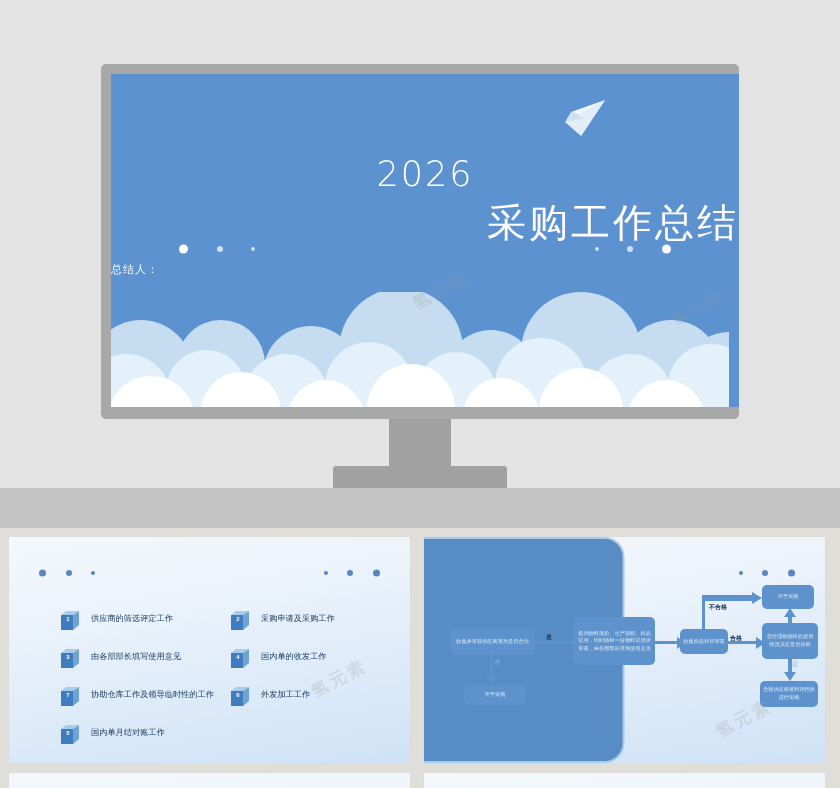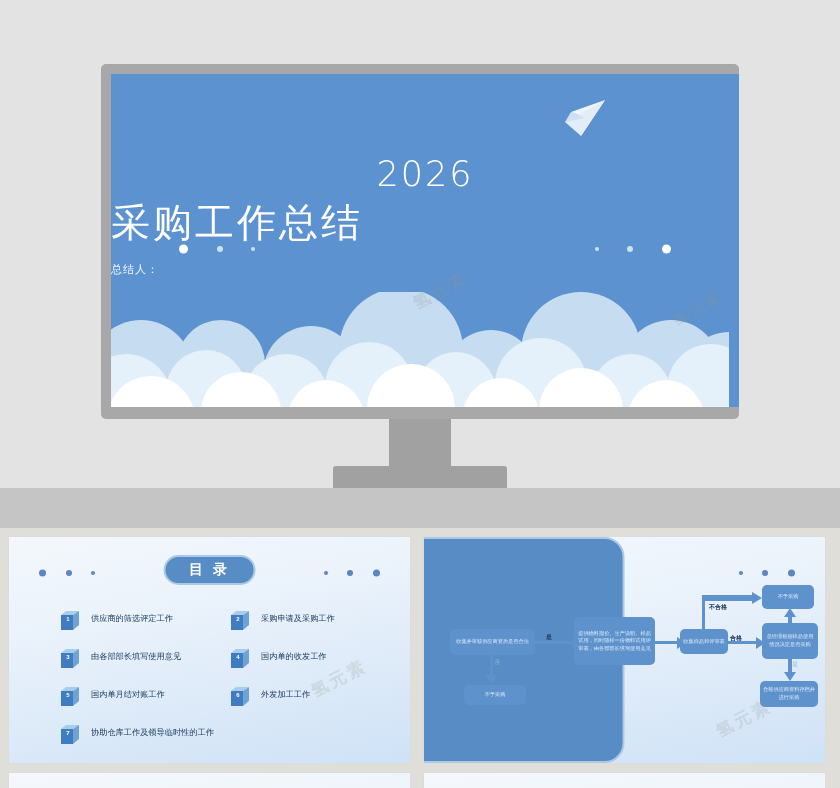--- a/index.html
+++ b/index.html
@@ -42,21 +42,21 @@
 
   
   .slide-sky { position: absolute; inset: 0; background: #5b92cf; }
   .plane { position: absolute; left: 440px; top: 22px; width: 56px; height: 42px; }
   .title-year {
     position: absolute; top: 80px; left: 0; right: 0; text-align: center;
     color: #ffffff; font-size: 35px; letter-spacing: 2px; font-weight: 300;
     font-family: "DejaVu Sans", sans-serif;
   }
   .title-main {
-    position: absolute; top: 122px; left: 0; right: 0; text-align: left;
+    position: absolute; top: 122px; left: 0; right: 0; text-align: right;
     color: #ffffff; font-size: 39px; letter-spacing: 3px; font-weight: 400;
   }
   .title-sub {
     position: absolute; top: 188px; left: 0; right: 0; text-align: left;
     color: #f0f6fc; font-size: 11px; letter-spacing: 1px;
   }
   .dot-row { position: absolute; top: 164px; height: 22px; }
   .dot-row.left { left: 68px; width: 180px; }
   .dot-row.right { right: 68px; width: 180px; }
   .dot { position: absolute; border-radius: 50%; background: #ffffff; top: 50%; transform: translateY(-50%); }
@@ -209,21 +209,20 @@
   </div>
 
   <div class="thumbs">
 
     <div class="thumb t1">
       <div class="hdots l">
         <span class="hdot" style="left:0;width:7px;height:7px"></span>
         <span class="hdot" style="left:27px;width:6px;height:6px"></span>
         <span class="hdot" style="left:52px;width:4px;height:4px"></span>
       </div>
-      <div class="pill">目  录</div>
       <div class="hdots r">
         <span class="hdot" style="right:52px;width:4px;height:4px"></span>
         <span class="hdot" style="right:27px;width:6px;height:6px"></span>
         <span class="hdot" style="right:0;width:7px;height:7px"></span>
       </div>
 
       <div class="toc">
 
         <div class="toc-col c1">
           <div class="toc-item">
@@ -243,31 +242,31 @@
             </svg>
             <span class="cube-num">3</span>
             <span class="toc-label">由各部部长填写使用意见</span>
           </div>
           <div class="toc-item">
             <svg class="cube" viewBox="0 0 18 19">
               <polygon points="0,4 12,4 12,19 0,19" fill="#3f7cc0"></polygon>
               <polygon points="0,4 5,0 18,0 12,4" fill="#a8cdea"></polygon>
               <polygon points="12,4 18,0 18,14 12,19" fill="#6fa3d4"></polygon>
             </svg>
+            <span class="cube-num">7</span>
+            <span class="toc-label">协助仓库工作及领导临时性的工作</span>
+          </div>
+          <div class="toc-item">
+            <svg class="cube" viewBox="0 0 18 19">
+              <polygon points="0,4 12,4 12,19 0,19" fill="#3f7cc0"></polygon>
+              <polygon points="0,4 5,0 18,0 12,4" fill="#a8cdea"></polygon>
+              <polygon points="12,4 18,0 18,14 12,19" fill="#6fa3d4"></polygon>
+            </svg>
             <span class="cube-num">5</span>
             <span class="toc-label">国内单月结对账工作</span>
-          </div>
-          <div class="toc-item">
-            <svg class="cube" viewBox="0 0 18 19">
-              <polygon points="0,4 12,4 12,19 0,19" fill="#3f7cc0"></polygon>
-              <polygon points="0,4 5,0 18,0 12,4" fill="#a8cdea"></polygon>
-              <polygon points="12,4 18,0 18,14 12,19" fill="#6fa3d4"></polygon>
-            </svg>
-            <span class="cube-num">7</span>
-            <span class="toc-label">协助仓库工作及领导临时性的工作</span>
           </div>
         </div>
 
         <div class="toc-col c2">
           <div class="toc-item">
             <svg class="cube" viewBox="0 0 18 19">
               <polygon points="0,4 12,4 12,19 0,19" fill="#3f7cc0"></polygon>
               <polygon points="0,4 5,0 18,0 12,4" fill="#a8cdea"></polygon>
               <polygon points="12,4 18,0 18,14 12,19" fill="#6fa3d4"></polygon>
             </svg>

